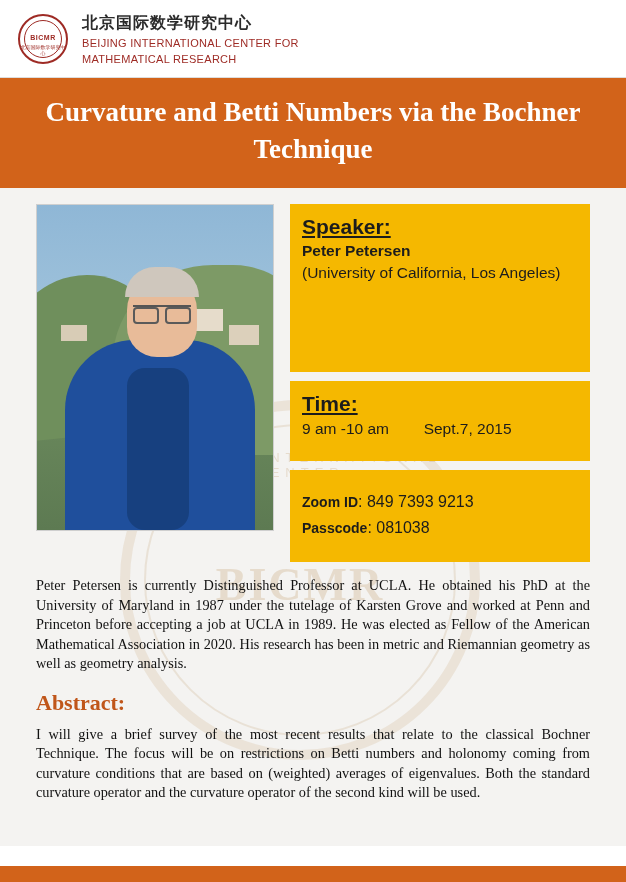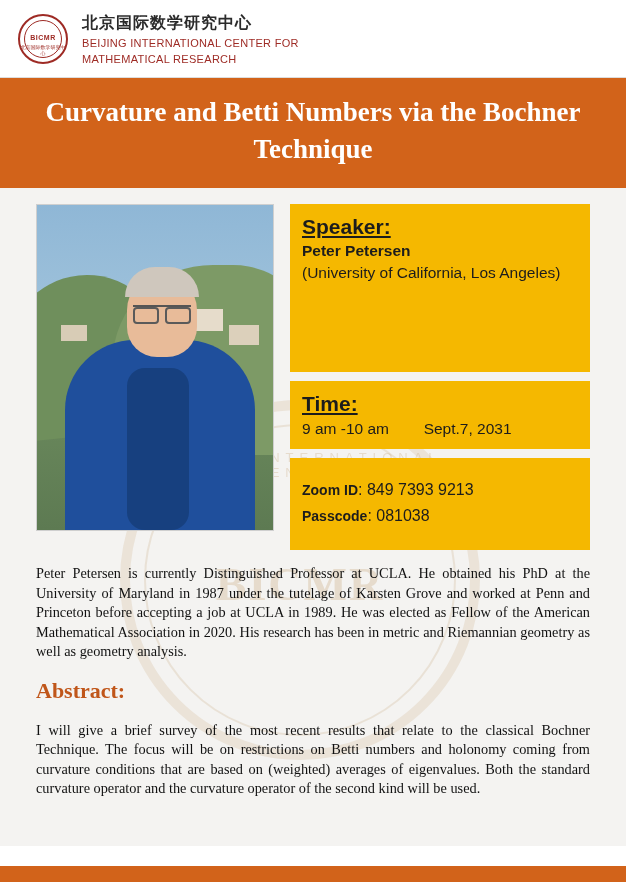--- a/index.html
+++ b/index.html
@@ -243,21 +243,21 @@
     line-height: 27px;
     display: block;
   }
   .card .line {
     font-size: 15.5px;
     line-height: 22px;
     display: block;
   }
   .card .line.bold { font-weight: bold; }
   .card-speaker { height: 168px; }
-  .card-time { height: 68px; }
+  .card-time { height: 80px; }
   .card-time .time-row {
     font-size: 15.5px;
     line-height: 24px;
     display: block;
   }
   .card-time .time-gap { display: inline-block; width: 26px; }
   .card-zoom { height: 92px; display: flex; flex-direction: column; justify-content: center; }
   .card-zoom .zrow {
     font-size: 16px;
     line-height: 26px;
@@ -275,21 +275,21 @@
   }
   .abstract-head {
     margin-top: 16px;
     font-family: "Liberation Serif", serif;
     font-weight: bold;
     font-size: 22px;
     color: #c0561a;
     line-height: 26px;
   }
   .abstract-body {
-    margin-top: 17px;
+    margin-top: 9px;
     font-family: "Liberation Serif", serif;
     font-size: 14.3px;
     line-height: 19.5px;
     text-align: justify;
     color: #111;
   }
 
   .footer-band {
     position: absolute;
     left: 0; bottom: 0;
@@ -354,21 +354,21 @@
           <span class="lbl">Speaker:</span>
           <span class="line bold">Peter Petersen</span>
           <span class="line">(University of California, Los Angeles)</span>
         </div>
 
         <div class="card card-time">
           <span class="lbl">Time:</span>
           <span class="time-row">
             <span>9 am -10 am</span>
             <span class="time-gap"></span>
-            <span>Sept.7, 2031</span>
+            <span>Sept.7, 2015</span>
           </span>
         </div>
 
         <div class="card card-zoom">
           <span class="zrow">
             <b>Zoom ID</b><span>: 849 7393 9213</span>
           </span>
           <span class="zrow">
             <b>Passcode</b><span>: 081038</span>
           </span>

